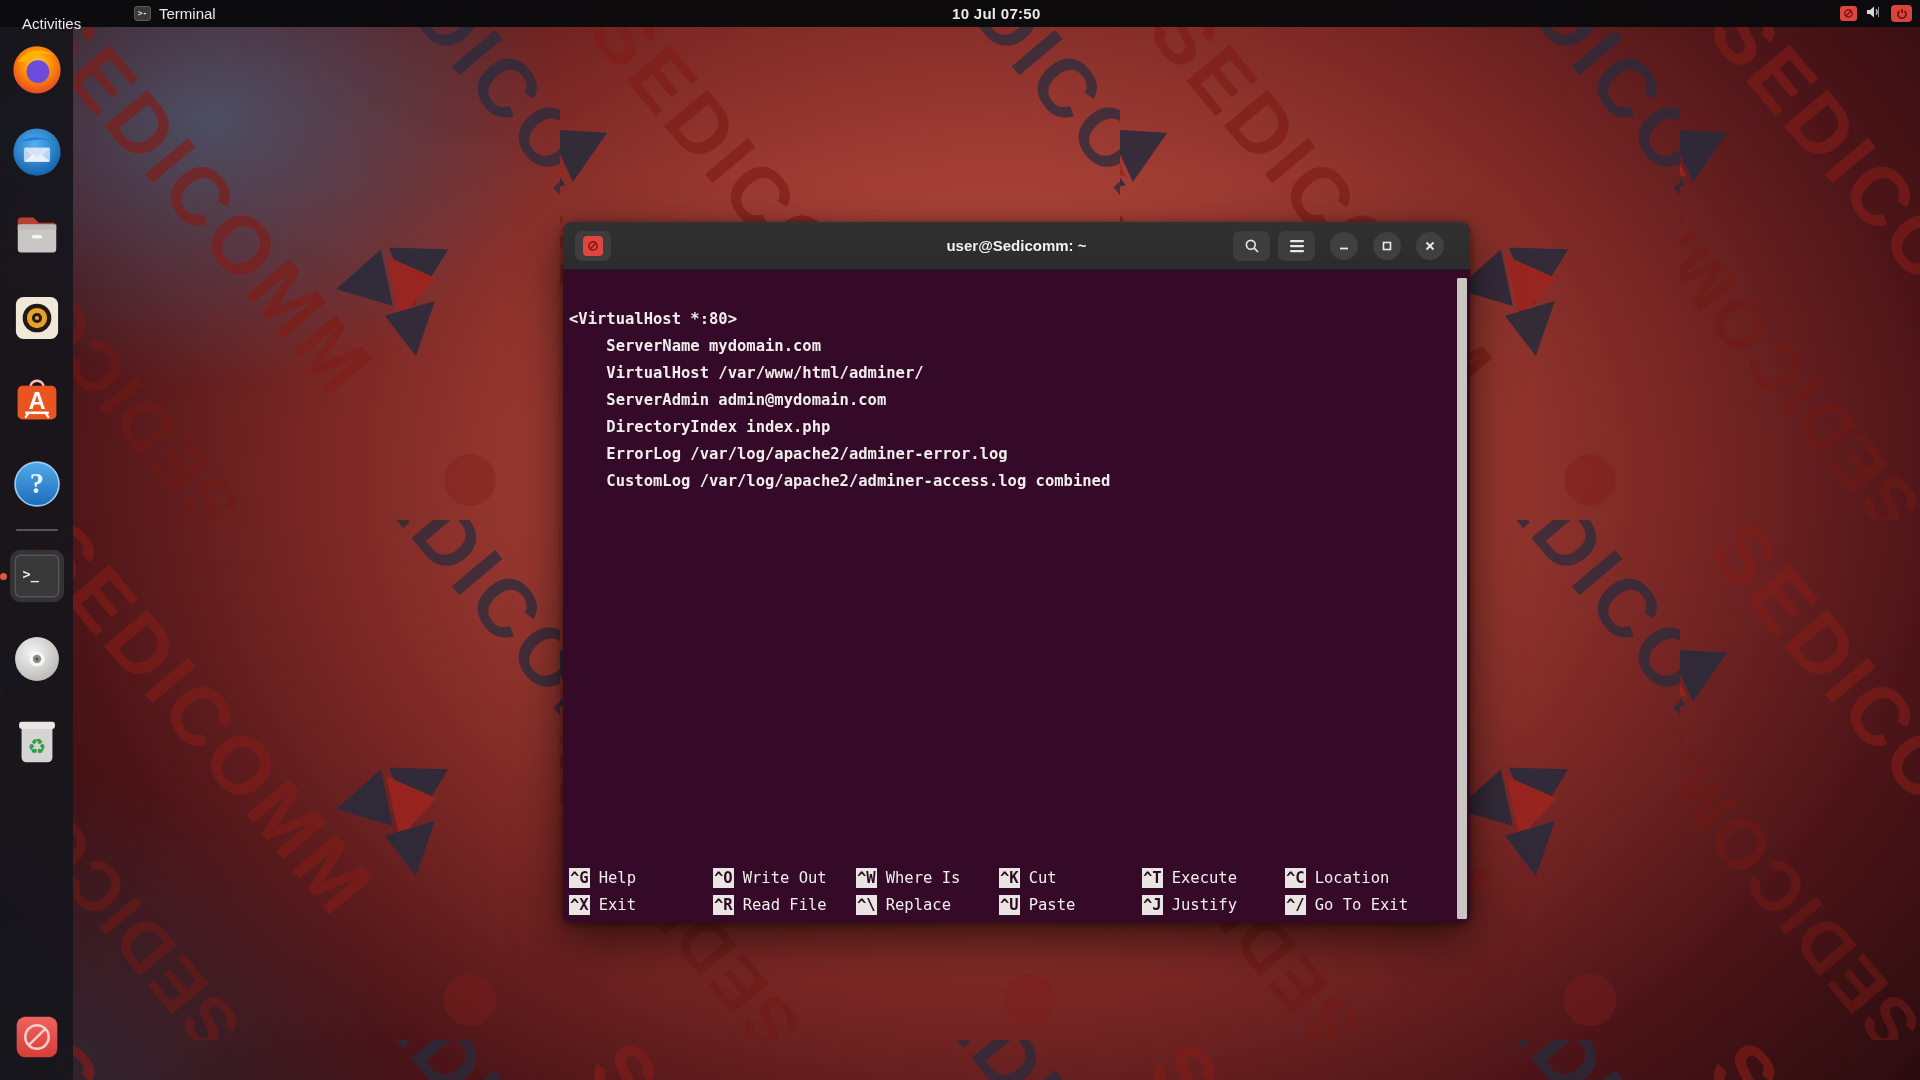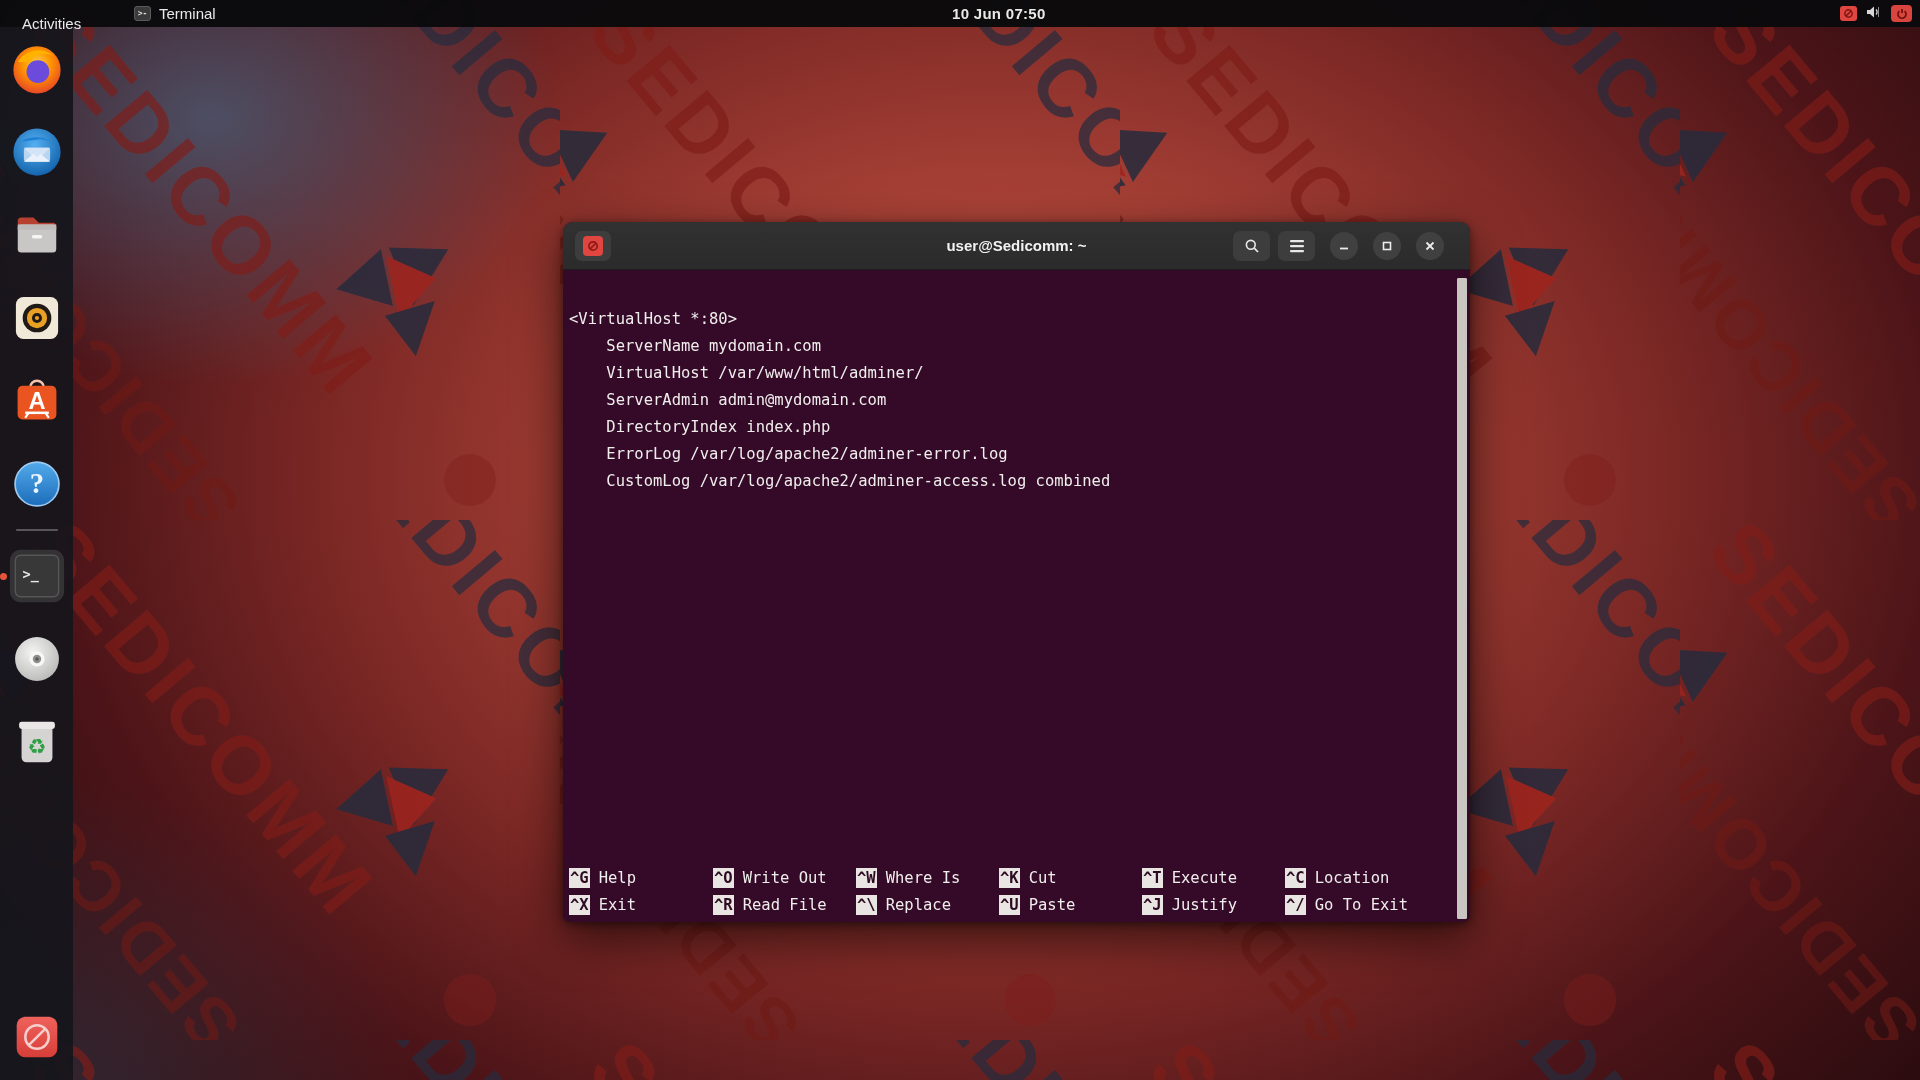--- a/index.html
+++ b/index.html
@@ -64,21 +64,21 @@
   .c-min { right:112px; } .c-max { right:69px; } .c-close { right:26px; }
 
   .term-body { position:absolute; top:48px; left:0; right:0; bottom:0; border-radius:0 0 7px 7px; overflow:hidden;
     font-family:"DejaVu Sans Mono", monospace; font-size:15.5px; color:#f0eeec; }
   .nano-header {
     position:absolute; top:8px; left:5px; right:16px; height:26px; background:#e8e5e2; color:#181818;
     line-height:26px; white-space:pre; font-weight:bold;
   }
   .nano-version { position:absolute; left:6px; }
   .nano-file { position:absolute; left:137px; }
-  .nano-lines { position:absolute; top:36px; left:6px; right:20px; }
+  .nano-lines { position:absolute; top:36px; left:6px; right:20px;font-weight:bold; }
   .nano-line { height:27px; line-height:27px; white-space:pre; }
   .nano-shortcuts {
     position:absolute; left:6px; right:20px; bottom:4px; height:54px;
     display:grid; grid-template-columns:144px 143px 143px 143px 143px auto; grid-auto-rows:27px;
   }
   .sc-cell { display:flex; align-items:center; white-space:pre; }
   .sc-key { background:#e8e5e2; color:#2c0a21; padding:1px 1px; font-weight:bold; }
   .sc-label { margin-left:9px; }
   .term-scrollbar { position:absolute; top:8px; bottom:3px; right:3px; width:10px; background:#dcd9d5; border-radius:2px; }
   .scroll-thumb { position:absolute; top:0; left:0; right:0; height:100%; background:#c9c5c1; border-radius:2px; }
@@ -113,21 +113,21 @@
     </defs>
     <rect x="0" y="0" width="1920" height="1080" fill="url(#wm)"></rect>
   </svg>
 
   <div class="top-bar">
     <div class="tb-activities">Activities</div>
     <div class="tb-appmenu">
       <span class="tb-appicon">&gt;-</span>
       <span>Terminal</span>
     </div>
-    <div class="tb-clock">10 Jun 07:50</div>
+    <div class="tb-clock">10 Jul 07:50</div>
     <div class="tb-status">
       <span class="tb-rec">
         <svg width="11" height="11" viewBox="0 0 12 12">
             <circle cx="6" cy="6" r="4" fill="none" stroke="#7a1512" stroke-width="1.6"></circle>
             <line x1="3.2" y1="8.8" x2="8.8" y2="3.2" stroke="#7a1512" stroke-width="1.6"></line>
           </svg>
       </span>
       <span>
         <svg width="16" height="14" viewBox="0 0 16 14">
             <polygon points="1,5 4,5 8,1.5 8,12.5 4,9 1,9" fill="#d8d8d8"></polygon>

